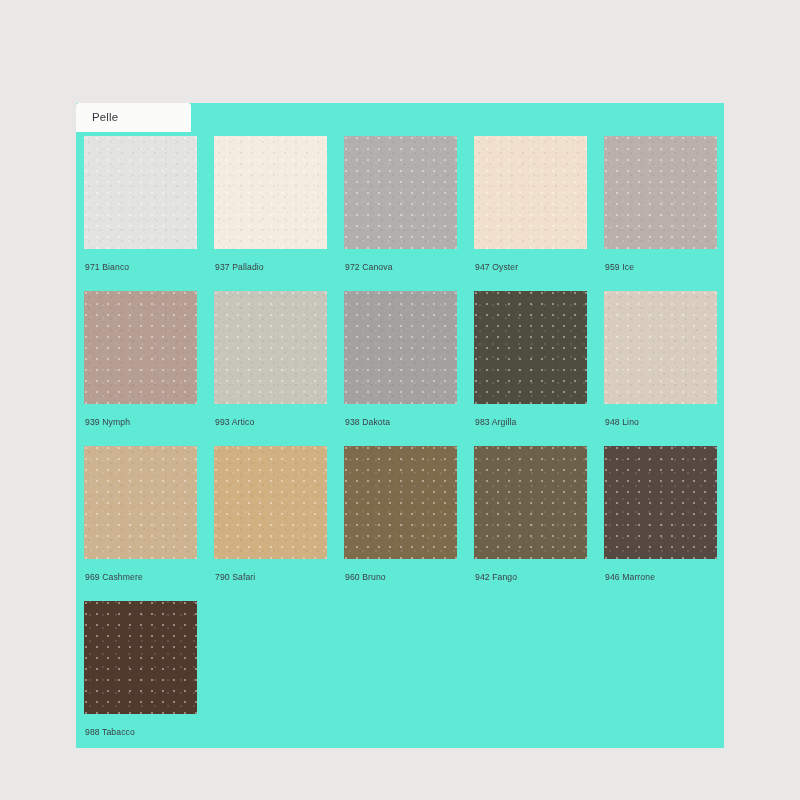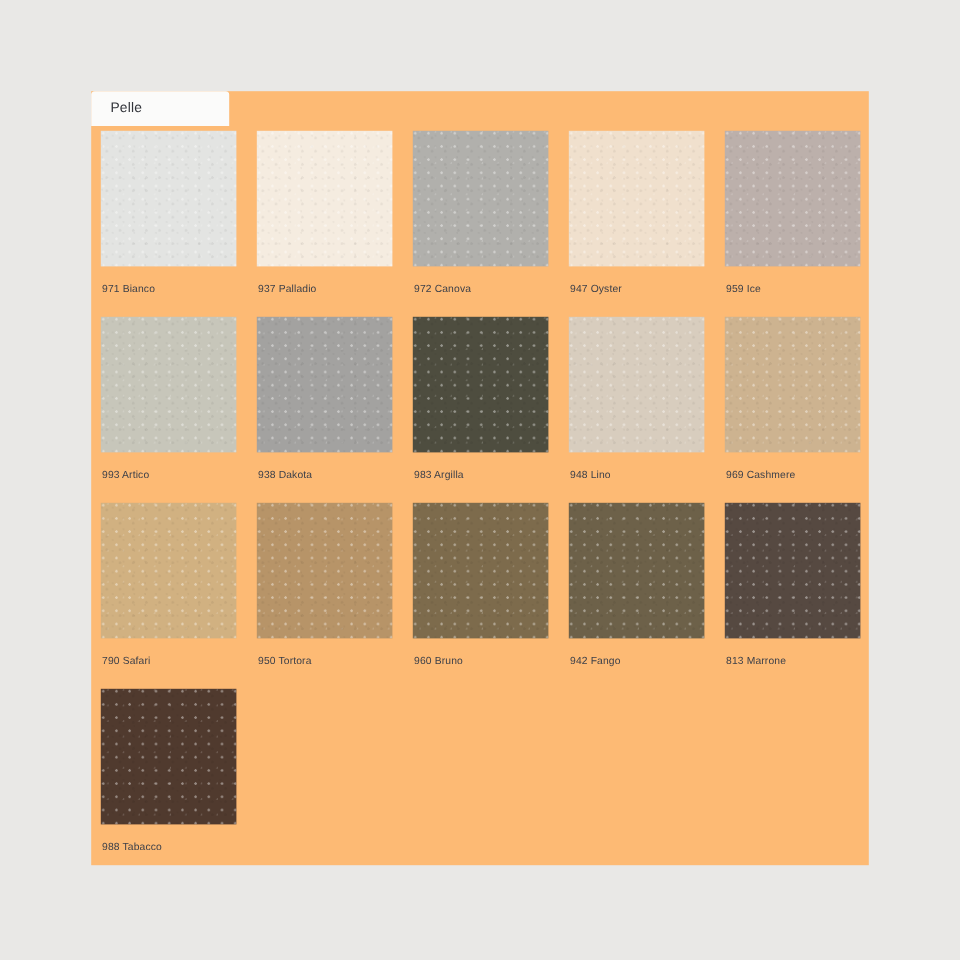--- a/index.html
+++ b/index.html
@@ -117,21 +117,21 @@
     letter-spacing: 0.12px;
     white-space: nowrap;
     line-height: 1;
   }
 </style>
 </head>
 <body style="background: rgb(233, 232, 230);">
 
 <div id="page-root">
 
-  <div class="panel" style="background: #fdba74;">
+  <div class="panel" style="background: #5eead4; margin-top: 27px;">
 
     <div class="tab-strip">
       <div class="tab" style="background: rgb(251, 251, 250);">
         <span class="tab-label">Pelle</span>
       </div>
     </div>
 
     <div class="grid" id="swatch-grid">
         <div class="swatch-cell">
           <div class="swatch-chip" style="background-color: rgb(227, 228, 226);"></div>
@@ -147,20 +147,24 @@
         </div>
         <div class="swatch-cell">
           <div class="swatch-chip" style="background-color: rgb(240, 224, 205);"></div>
           <div class="swatch-label">947 Oyster</div>
         </div>
         <div class="swatch-cell">
           <div class="swatch-chip" style="background-color: rgb(188, 176, 171);"></div>
           <div class="swatch-label">959 Ice</div>
         </div>
         <div class="swatch-cell">
+          <div class="swatch-chip" style="background-color: rgb(182, 158, 147);"></div>
+          <div class="swatch-label">939 Nymph</div>
+        </div>
+        <div class="swatch-cell">
           <div class="swatch-chip" style="background-color: rgb(199, 198, 186);"></div>
           <div class="swatch-label">993 Artico</div>
         </div>
         <div class="swatch-cell">
           <div class="swatch-chip" style="background-color: rgb(163, 162, 160);"></div>
           <div class="swatch-label">938 Dakota</div>
         </div>
         <div class="swatch-cell">
           <div class="swatch-chip" style="background-color: rgb(78, 77, 63);"></div>
           <div class="swatch-label">983 Argilla</div>
@@ -171,34 +175,30 @@
         </div>
         <div class="swatch-cell">
           <div class="swatch-chip" style="background-color: rgb(205, 179, 144);"></div>
           <div class="swatch-label">969 Cashmere</div>
         </div>
         <div class="swatch-cell">
           <div class="swatch-chip" style="background-color: rgb(209, 177, 129);"></div>
           <div class="swatch-label">790 Safari</div>
         </div>
         <div class="swatch-cell">
-          <div class="swatch-chip" style="background-color: rgb(183, 148, 104);"></div>
-          <div class="swatch-label">950 Tortora</div>
-        </div>
-        <div class="swatch-cell">
           <div class="swatch-chip" style="background-color: rgb(125, 107, 76);"></div>
           <div class="swatch-label">960 Bruno</div>
         </div>
         <div class="swatch-cell">
           <div class="swatch-chip" style="background-color: rgb(109, 97, 73);"></div>
           <div class="swatch-label">942 Fango</div>
         </div>
         <div class="swatch-cell">
           <div class="swatch-chip" style="background-color: rgb(86, 73, 65);"></div>
-          <div class="swatch-label">813 Marrone</div>
+          <div class="swatch-label">946 Marrone</div>
         </div>
         <div class="swatch-cell">
           <div class="swatch-chip" style="background-color: rgb(80, 58, 46);"></div>
           <div class="swatch-label">988 Tabacco</div>
         </div>
       </div>
 
   </div>
 
 </div>

